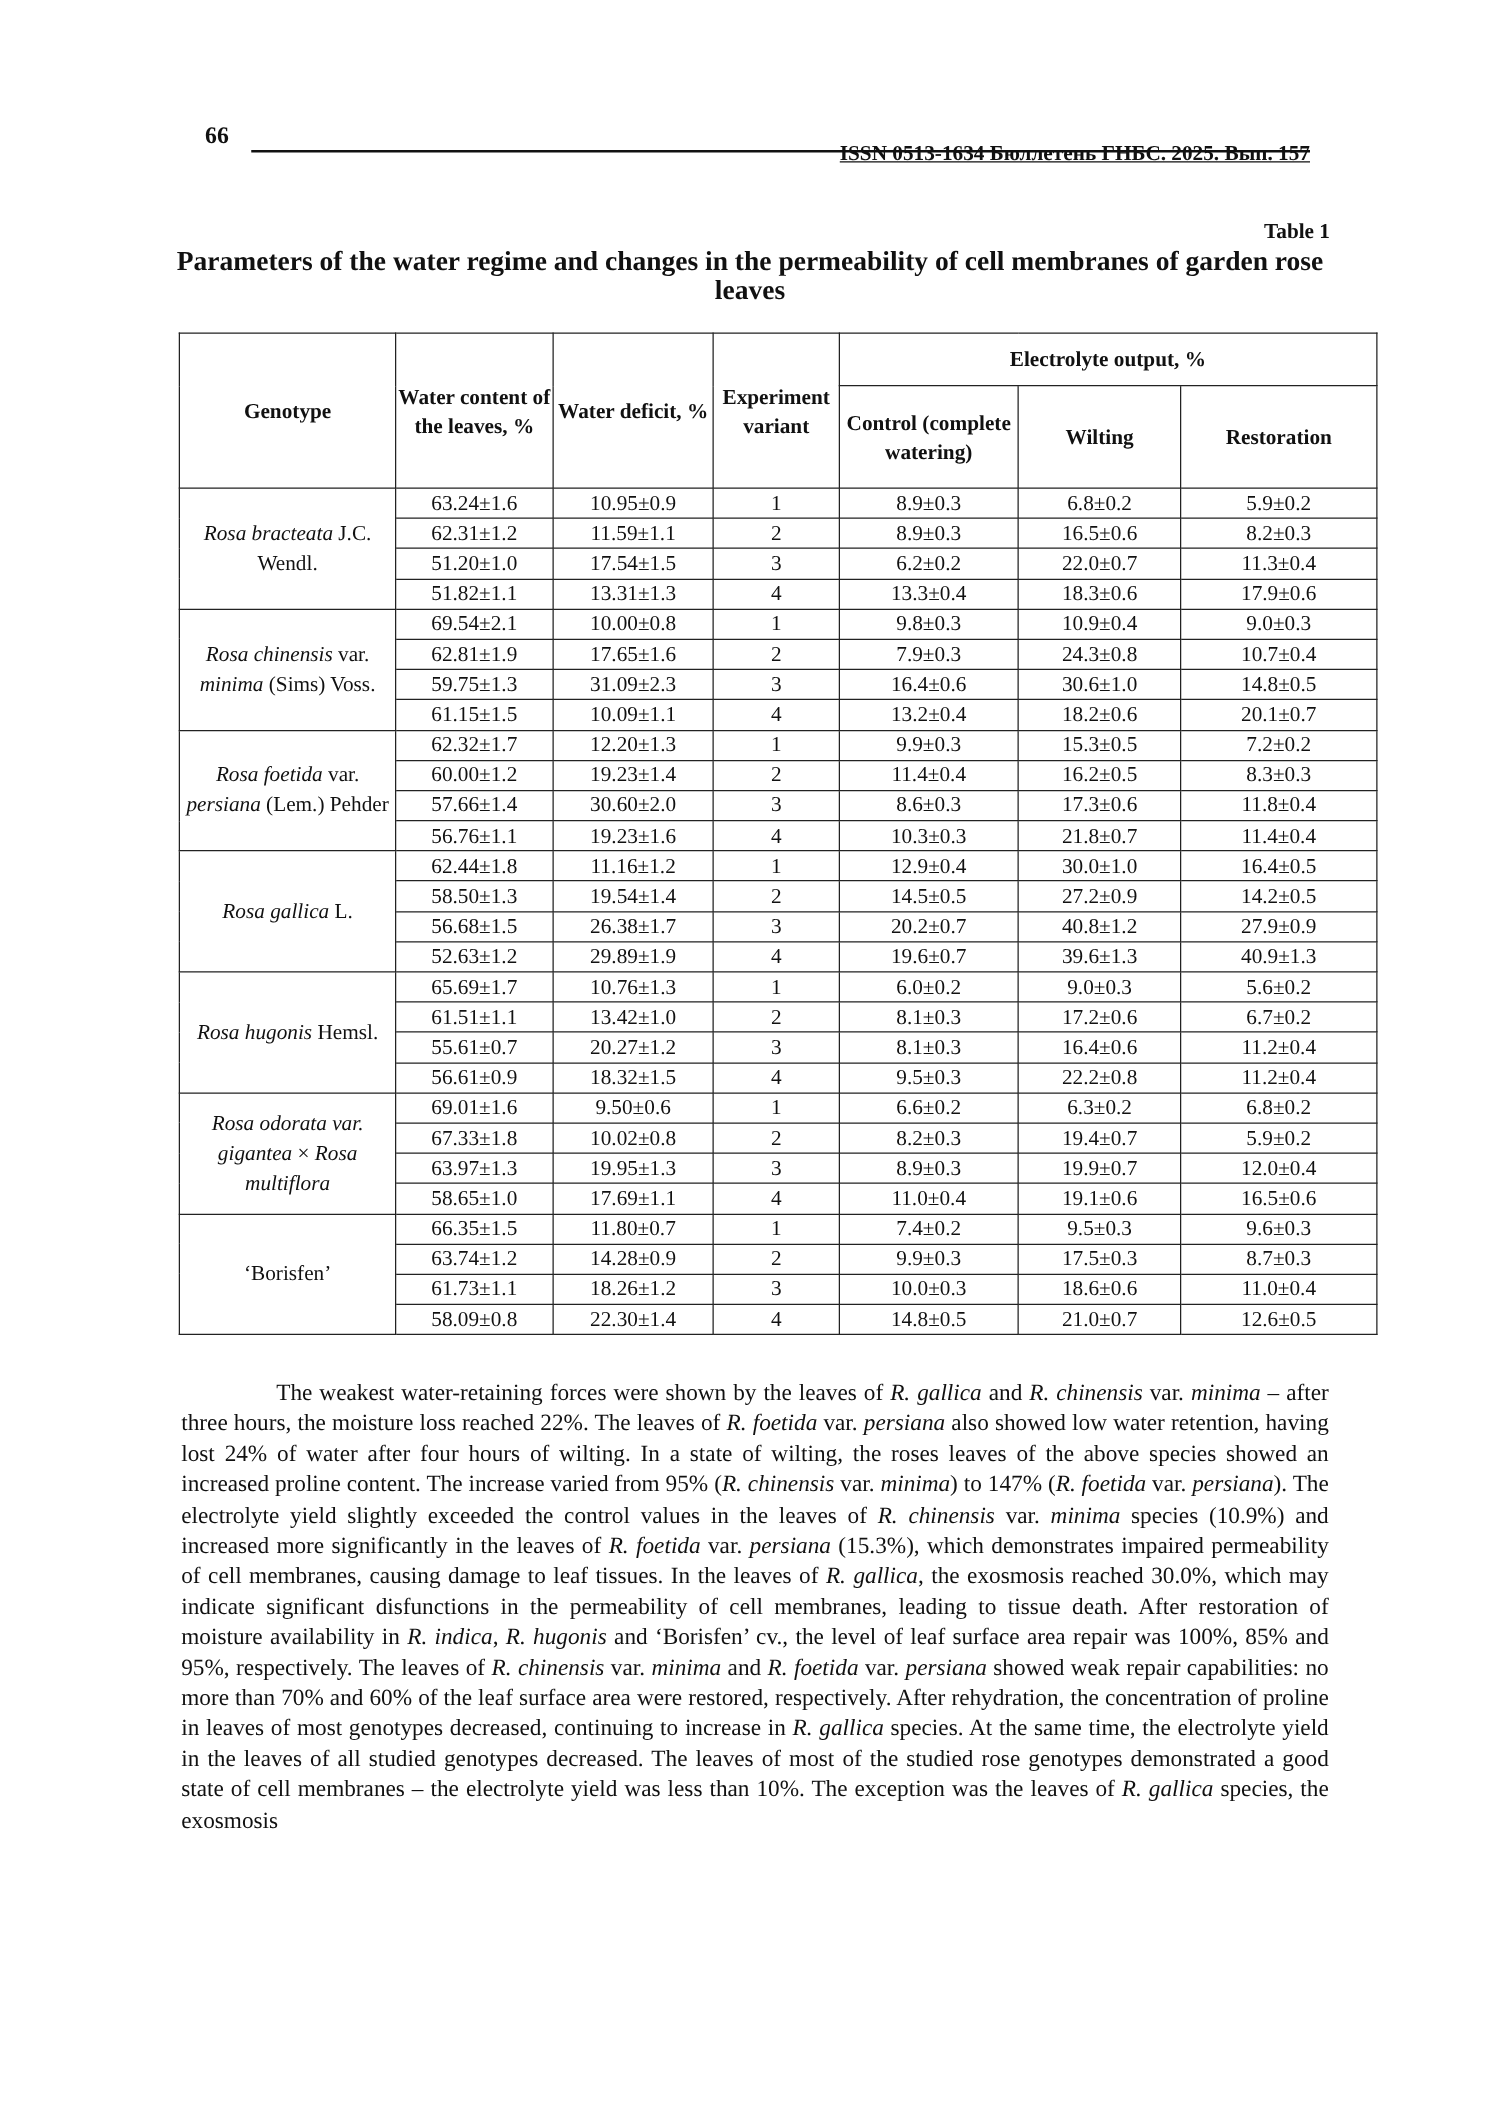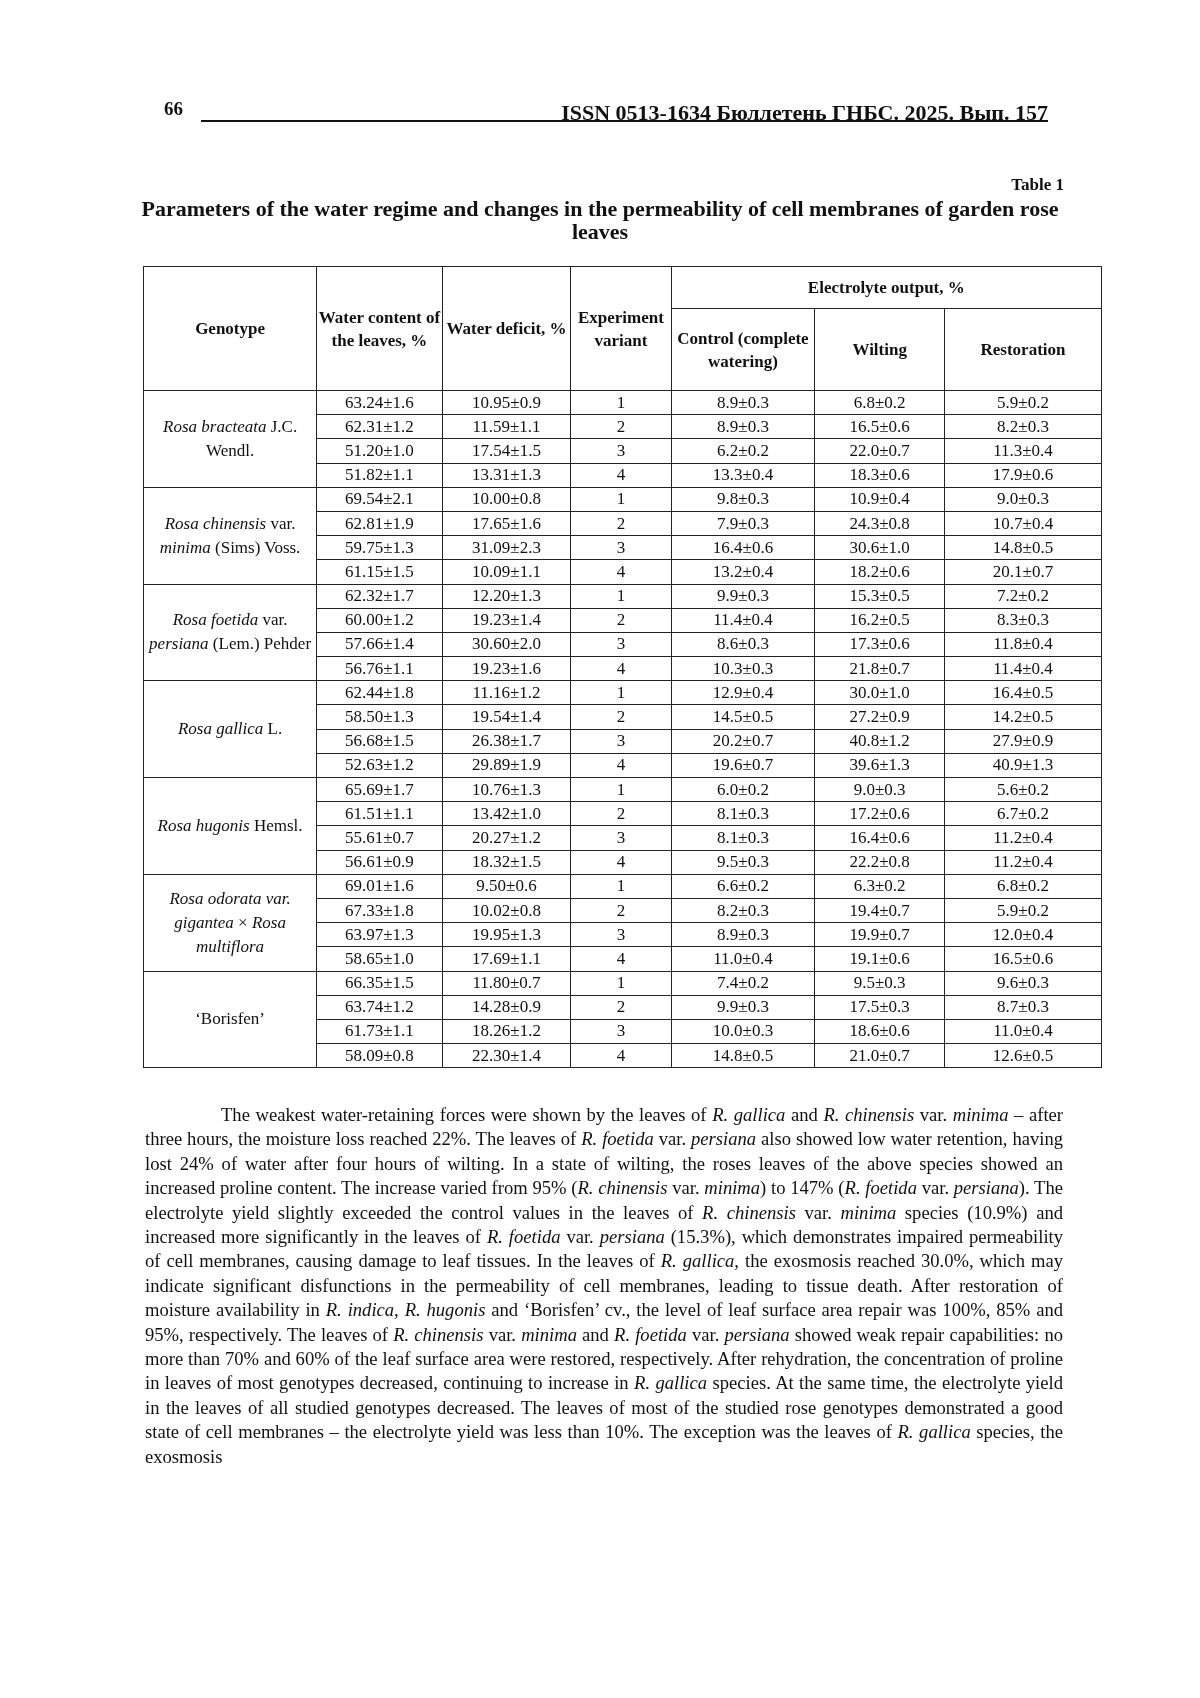--- a/index.html
+++ b/index.html
@@ -7,21 +7,21 @@
     width: 1200px; height: 1698px; position: relative; overflow: hidden;
     font-family: "Liberation Serif", "DejaVu Serif", serif; color: #111;
   }
   .header {
     position: absolute; left: 148px; top: 98px; width: 900px; height: 24px;
   }
   .header .page-num {
     position: absolute; left: 16px; top: 0; font-weight: bold; font-size: 19px;
   }
   .header .journal {
-    position: absolute; right: 0; top: 2px; font-weight: bold; font-size: 22px;
+    position: absolute; right: 0; top: 15px; font-weight: bold; font-size: 17px; text-decoration: underline;
   }
   .header .rule {
     position: absolute; left: 53px; right: 0; top: 22px; height: 0;
     border-top: 2.5px solid #111;
   }
   .table-label {
     position: absolute; right: 136px; top: 175px; font-weight: bold; font-size: 17px; text-align: center;
   }
   .caption {
     position: absolute; left: 140px; width: 920px; top: 197px; text-align: center;

